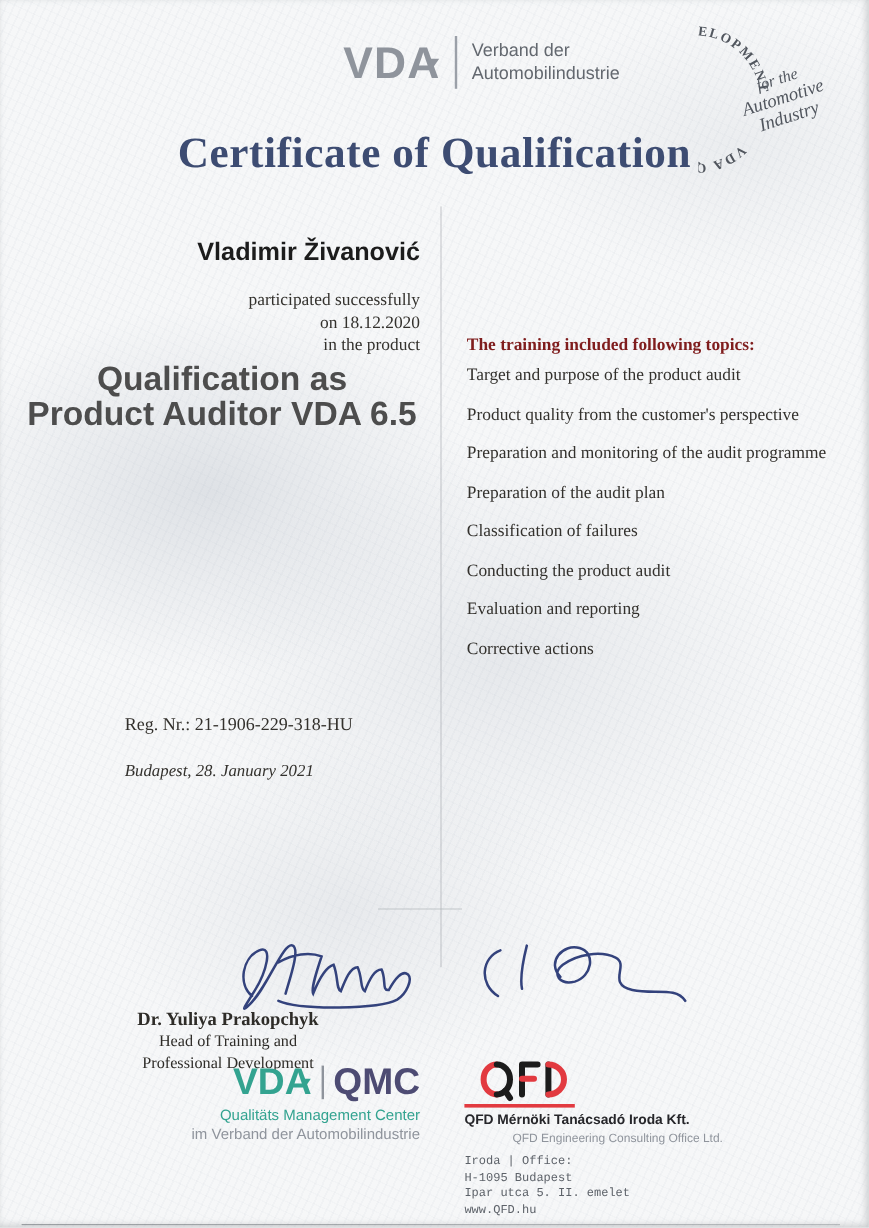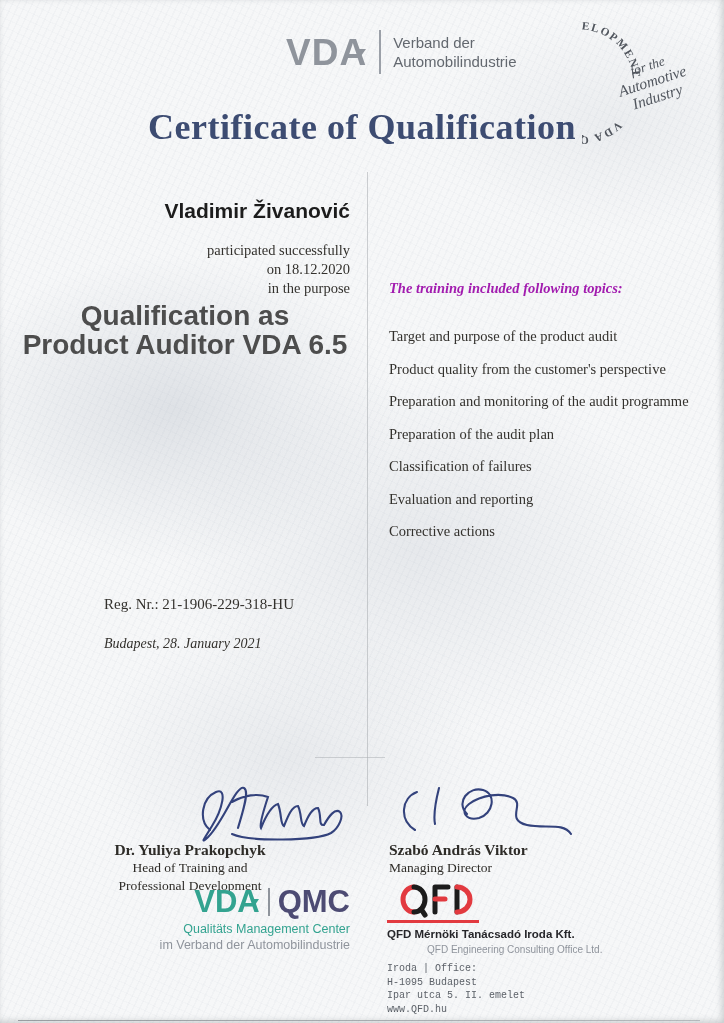--- a/index.html
+++ b/index.html
@@ -50,21 +50,21 @@
     color:#4d4d4d; line-height:29px;}
   .regnr{left:104px; top:596px; font-size:15px; color:#33312d;}
   .dateplace{left:104px; top:636px; font-size:14px; font-style:italic; color:#33312d;}
 
   
   .vdivider{left:367px; top:172px; width:1px; height:634px; background:#a7abaf; opacity:.55;}
   .crosstick{left:315px; top:757px; width:70px; height:1px; background:#a7abaf; opacity:.5;}
 
   
   .topics{left:389px; top:280px; width:310px; font-size:14.5px; color:#33312d;}
-  .topics .heading{font-weight:bold; margin-bottom:30px; color:#a21caf;font-style:italic;}
+  .topics .heading{font-weight:bold; margin-bottom:7px; color:#7f1d1d;}
   .topics .topic{margin-bottom:13.5px; line-height:19px;}
 
   
   .sig-svg{pointer-events:none;}
   .sig-block-left{left:30px; top:840px; width:320px; text-align:center; color:#2e2c28;}
   .sig-block-right{left:389px; top:840px; width:300px; text-align:left; color:#2e2c28;}
   .sig-name{font-size:15.5px; font-weight:bold; line-height:19px;}
   .sig-role{font-size:13.5px; line-height:18px;}
 
   
@@ -126,37 +126,38 @@
       <text x="68" y="90" font-size="15">Industry</text>
     </g>
   </svg>
 
   <div class="abs title">Certificate of Qualification</div>
 
   <div class="abs name">Vladimir Živanović</div>
   <div class="abs participated">
     <div>participated successfully</div>
     <div>on 18.12.2020</div>
-    <div>in the purpose</div>
+    <div>in the product</div>
   </div>
   <div class="abs training-title">
     <div>Qualification as</div>
     <div>Product Auditor VDA 6.5</div>
   </div>
 
   <div class="abs vdivider"></div>
   <div class="abs crosstick"></div>
 
   <div class="abs topics">
     <div class="heading">The training included following topics:</div>
     <div class="topic">Target and purpose of the product audit</div>
     <div class="topic">Product quality from the customer's perspective</div>
     <div class="topic">Preparation and monitoring of the audit programme</div>
     <div class="topic">Preparation of the audit plan</div>
     <div class="topic">Classification of failures</div>
+    <div class="topic">Conducting the product audit</div>
     <div class="topic">Evaluation and reporting</div>
     <div class="topic">Corrective actions</div>
   </div>
 
   <div class="abs regnr">Reg. Nr.: 21-1906-229-318-HU</div>
   <div class="abs dateplace">Budapest, 28. January 2021</div>
 
   <svg class="abs sig-svg" style="left:188px;top:768px;" width="172" height="82" viewBox="0 0 172 82">
     <path d="M22,62 C10,52 14,30 28,24 C40,19 34,42 24,58 C18,68 12,76 18,71 C34,58 48,16 56,20 C62,23 54,46 50,60
              M44,34 C56,27 70,25 80,29 C76,41 71,56 73,60 C77,50 83,38 90,36 C94,46 92,56 96,58 C100,48 104,38 110,38
@@ -166,24 +167,20 @@
   <svg class="abs sig-svg" style="left:383px;top:772px;" width="192" height="80" viewBox="0 0 192 80">
     <path d="M32,58 C16,48 18,26 34,20 M56,16 C53,28 50,42 52,52
              M84,42 C72,30 86,14 100,18 C114,22 110,42 96,46 C84,49 76,40 86,32 C98,23 118,20 130,26 C142,32 122,48 144,53
              C162,57 180,50 188,62" fill="none" stroke="#33427c" stroke-width="2.1" stroke-linecap="round"></path>
   </svg>
 
   <div class="abs sig-block-left">
     <div class="sig-name">Dr. Yuliya Prakopchyk</div>
     <div class="sig-role">Head of Training and</div>
     <div class="sig-role">Professional Development</div>
-  </div>
-  <div class="abs sig-block-right">
-    <div class="sig-name">Szabó András Viktor</div>
-    <div class="sig-role">Managing Director</div>
   </div>
 
   <div class="abs qmc-logo">
     <div class="qmc-vda">VDA</div>
     <div class="qmc-vda" style="width:0">
         <span class="vda-notch"></span>
       </div>
     <div class="qmc-sep"></div>
     <div class="qmc-qmc">QMC</div>
   </div>

